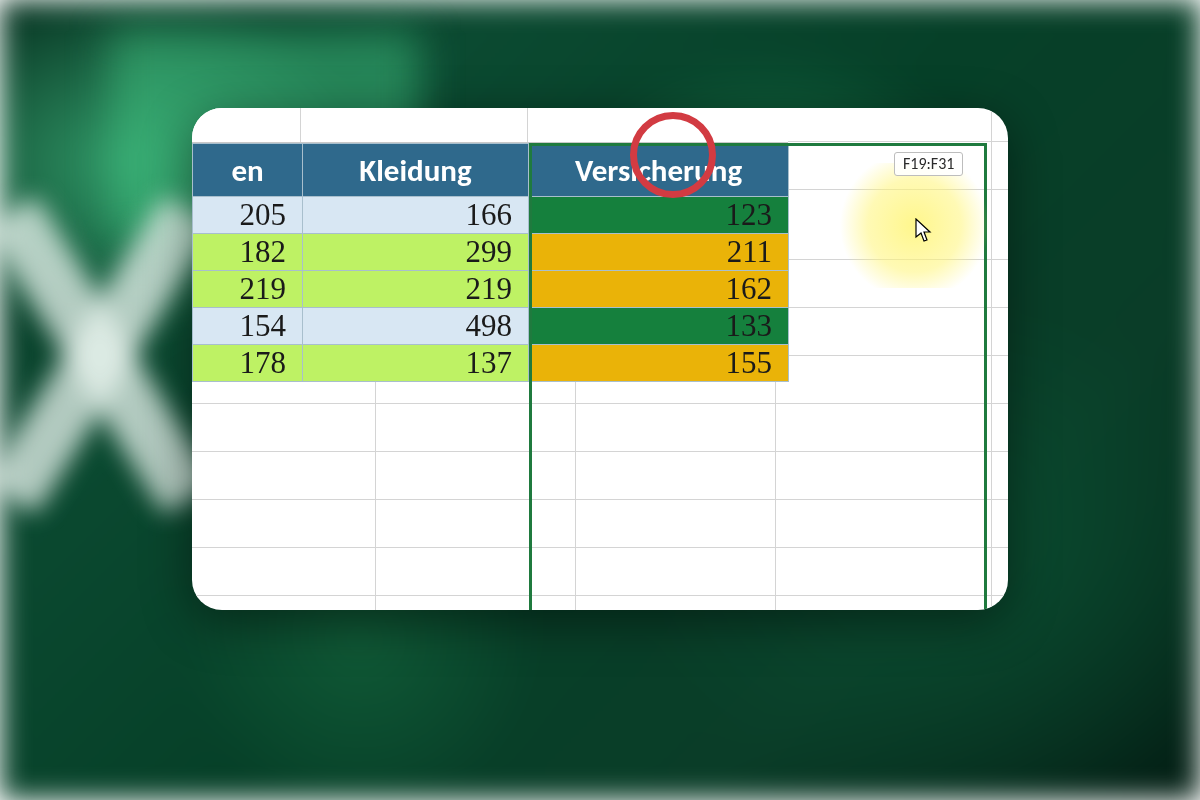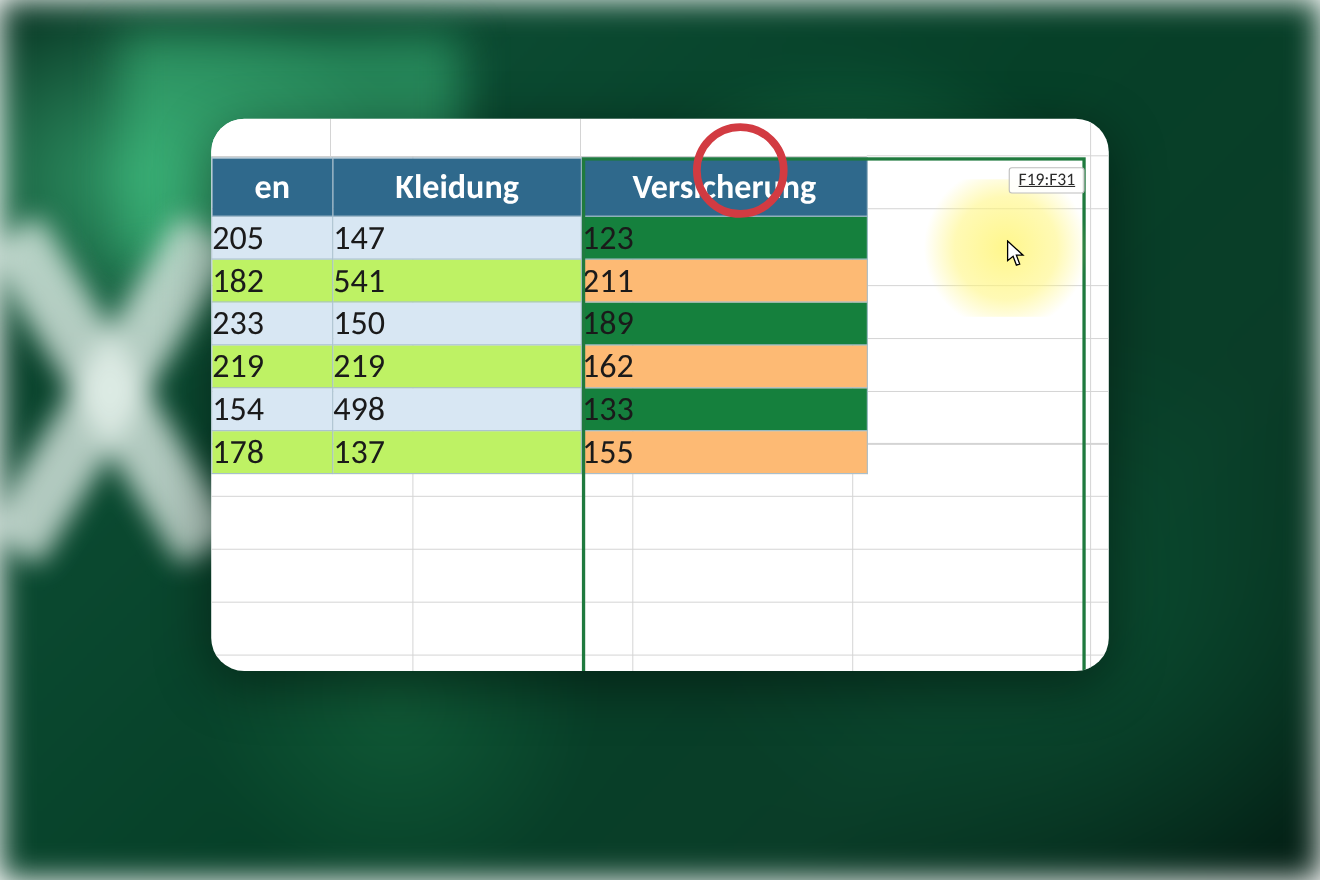--- a/index.html
+++ b/index.html
@@ -56,28 +56,29 @@
     border-collapse: collapse; font-size: 31px; color: #1a1a1a;
     font-family: Calibri, Arial, sans-serif;
   }
   table.data th {
     background: #2f698c; color: #fff; font-weight: 600;
     height: 53px; border: 1px solid #a8bfcd;
     padding: 4px 14px; text-align: center;
   }
   table.data td {
     height: 32px; border: 1px solid #a8bfcd;
-    padding: 0 16px 0 0; text-align: left; min-width: 80px;
+    padding: 0 16px 0 0; text-align: right; min-width: 80px;
     vertical-align: middle;
+    font-family: Liberation Serif, serif;
   }
   table.data tr.band-a td { background: #d8e7f3; }
   table.data tr.band-b td { background: #bef264; }
   
   table.data tr.band-a td.sel { background: #15803d; }
-  table.data tr.band-b td.sel { background: #fdba74; }
+  table.data tr.band-b td.sel { background: #eab308; }
 
   .col-a { width: 110px; }
   .col-b { width: 226px; }
   .col-c { width: 260px; }
 
   
   .top-sliver {
     position: absolute; top: 0; left: 0; width: 596px; height: 35px;
     border-bottom: 1px solid #c9c9c9;
     background: linear-gradient(to right,
@@ -105,25 +106,25 @@
     position: absolute; top: 55px; left: 640px;
     width: 165px; height: 125px;
     background: radial-gradient(circle, rgba(255,245,120,0.85) 0%, rgba(255,245,120,0.55) 45%, rgba(255,245,120,0) 72%);
     pointer-events: none;
   }
   .cursor {
     position: absolute; top: 110px; left: 723px;
     width: 18px; height: 26px; pointer-events: none;
   }
   .range-tip {
-    position: absolute; top: 44px; left: 725px;
+    position: absolute; top: 44px; left: 702px;
     font: 16px/1 Calibri, Arial, sans-serif;
     background: rgba(255,255,255,0.9);
     border: 1px solid #bdbdbd; border-radius: 3px;
-    padding: 3px 8px; color: #2b2b2b; text-decoration: underline;
+    padding: 3px 8px; color: #2b2b2b;
   }
 </style>
 </head>
 <body>
 
 <div class="bg"></div>
 <div class="bg-square"></div>
 <div class="bg-x"></div>
 
 <div class="card">
@@ -140,32 +141,27 @@
     <thead>
       <tr>
         <th>en</th>
         <th>Kleidung</th>
         <th>Versicherung</th>
       </tr>
     </thead>
     <tbody>
       <tr class="band-a">
         <td>205</td>
-        <td>147</td>
+        <td>166</td>
         <td class="sel">123</td>
       </tr>
       <tr class="band-b">
         <td>182</td>
-        <td>541</td>
+        <td>299</td>
         <td class="sel">211</td>
-      </tr>
-      <tr class="band-a">
-        <td>233</td>
-        <td>150</td>
-        <td class="sel">189</td>
       </tr>
       <tr class="band-b">
         <td>219</td>
         <td>219</td>
         <td class="sel">162</td>
       </tr>
       <tr class="band-a">
         <td>154</td>
         <td>498</td>
         <td class="sel">133</td>

